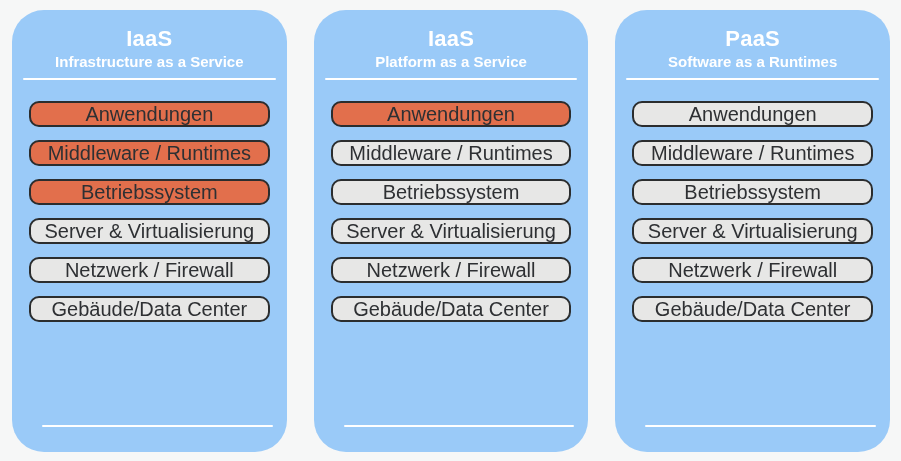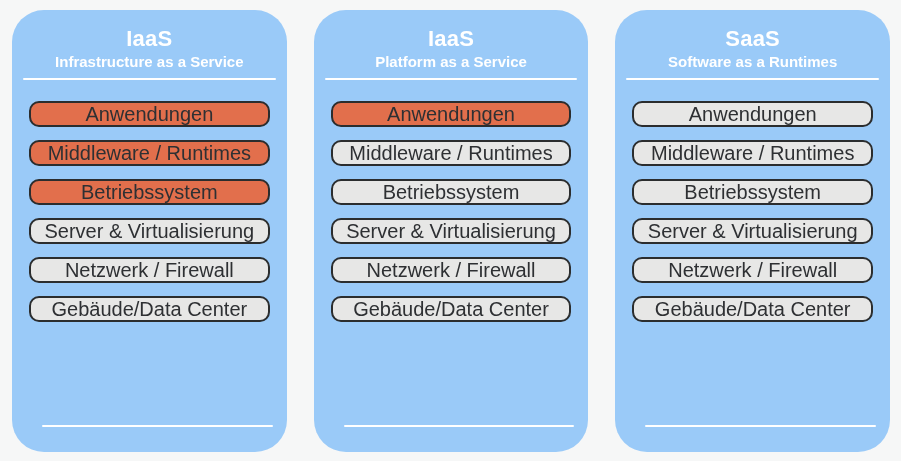--- a/index.html
+++ b/index.html
@@ -141,21 +141,21 @@
       </div>
       <div class="layer">
         <span>Gebäude/Data Center</span>
       </div>
     </div>
     <div class="divider bottom"></div>
   </section>
 
   <section class="column">
     <header class="col-header">
-      <h2 class="col-title">SaaS</h2>
+      <h2 class="col-title">PaaS</h2>
       <div class="col-subtitle">Software as a Runtimes</div>
     </header>
     <div class="divider top"></div>
     <div class="stack">
       <div class="layer">
         <span>Anwendungen</span>
       </div>
       <div class="layer">
         <span>Middleware / Runtimes</span>
       </div>

